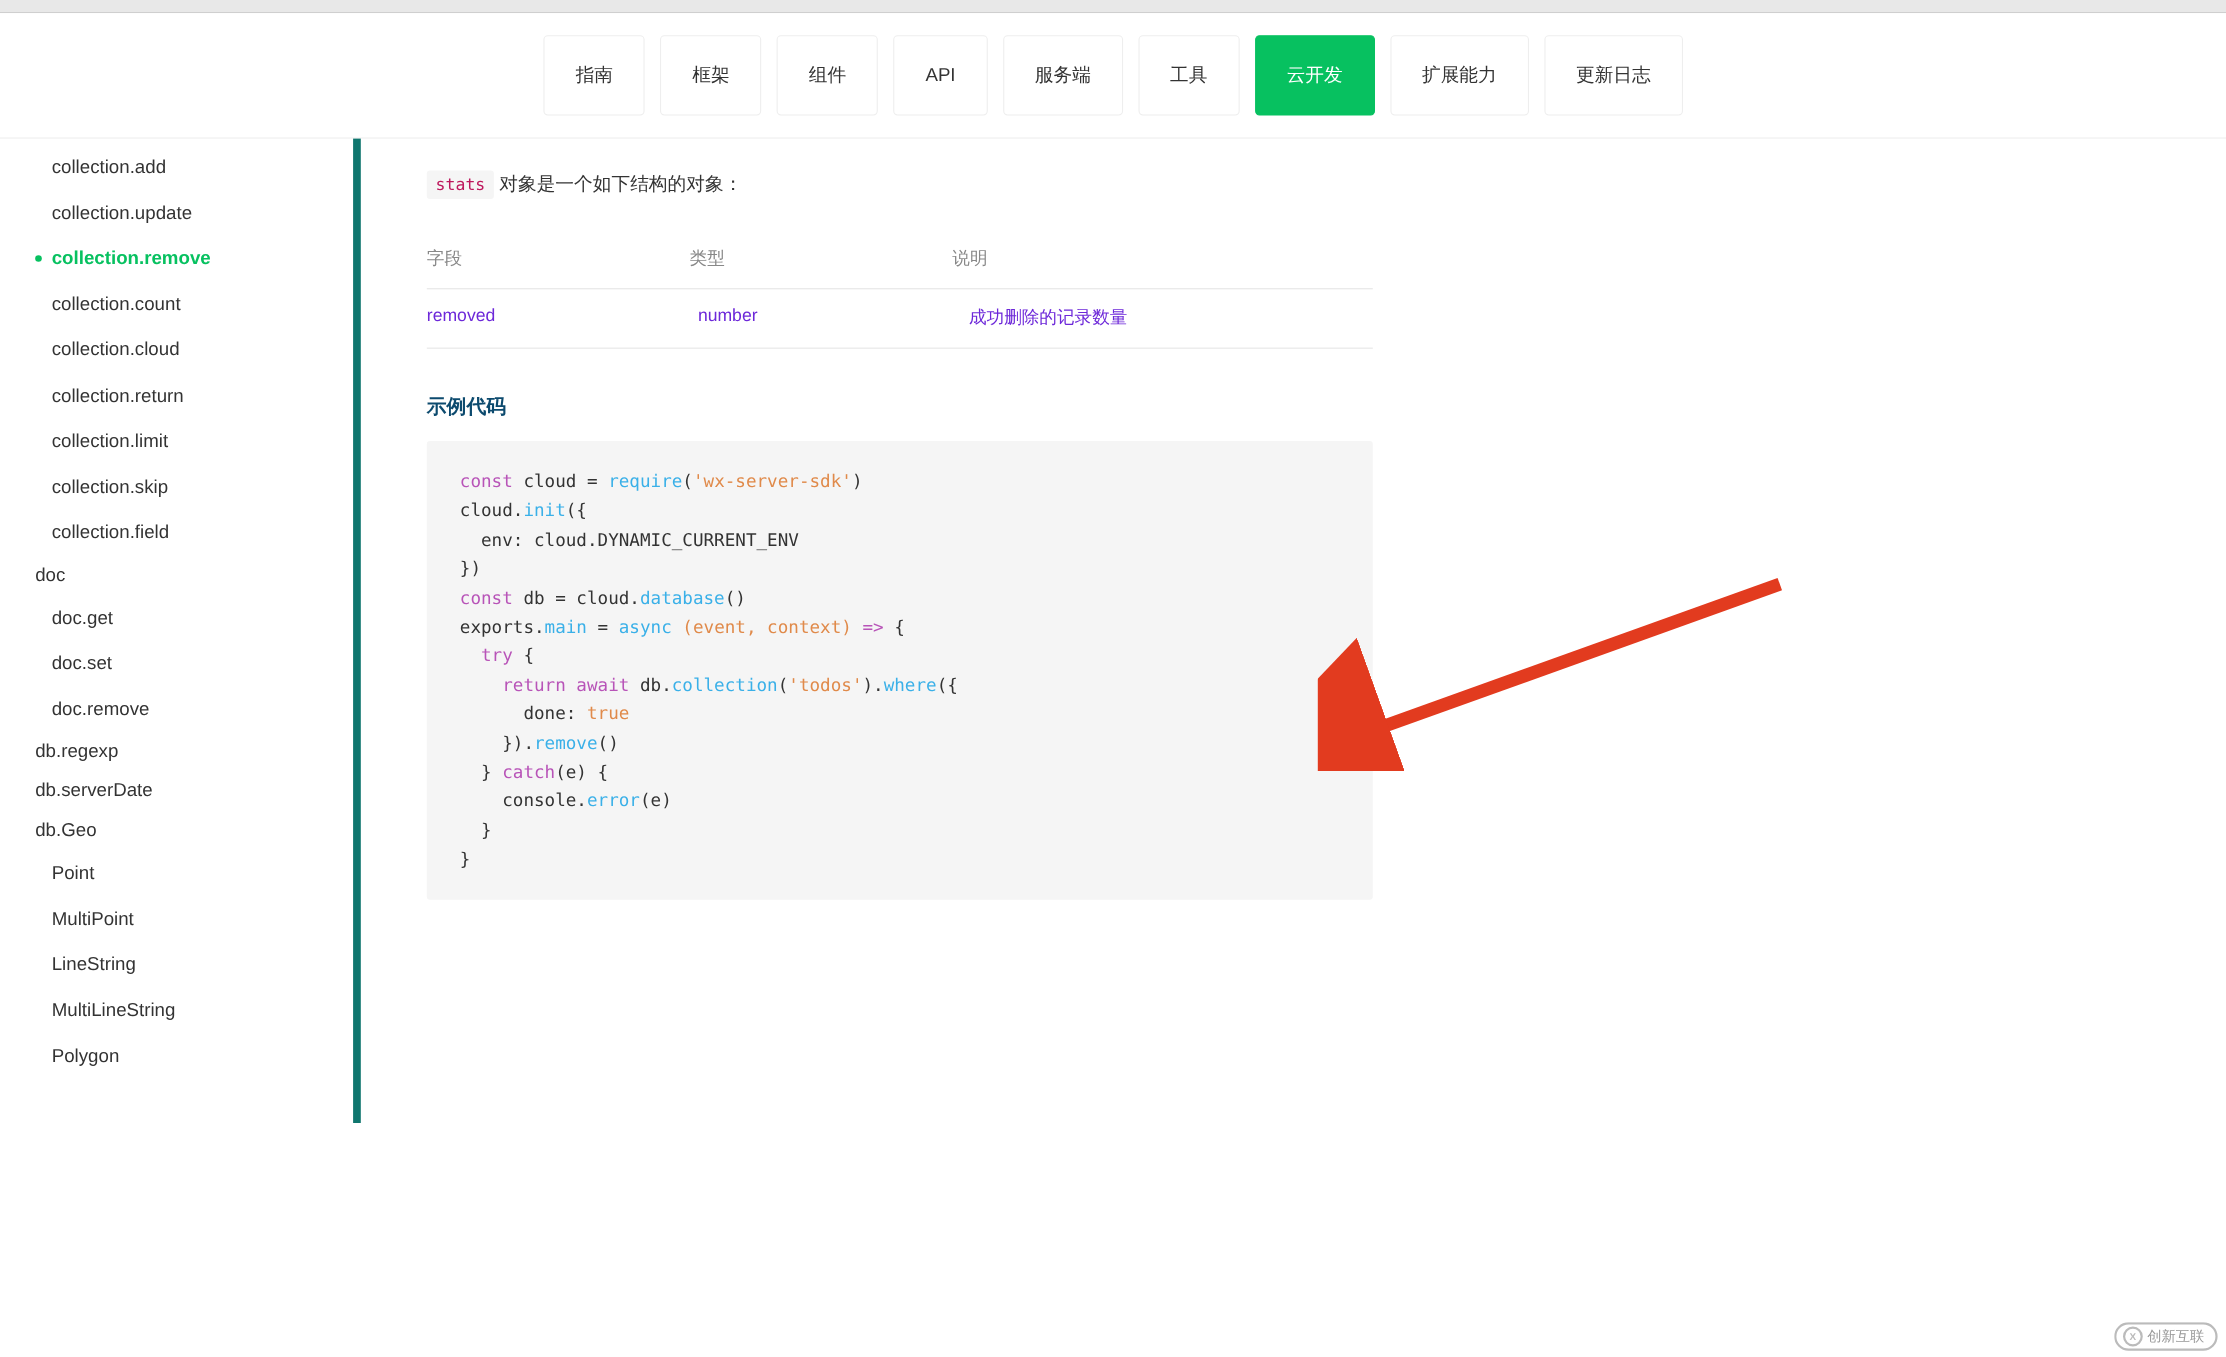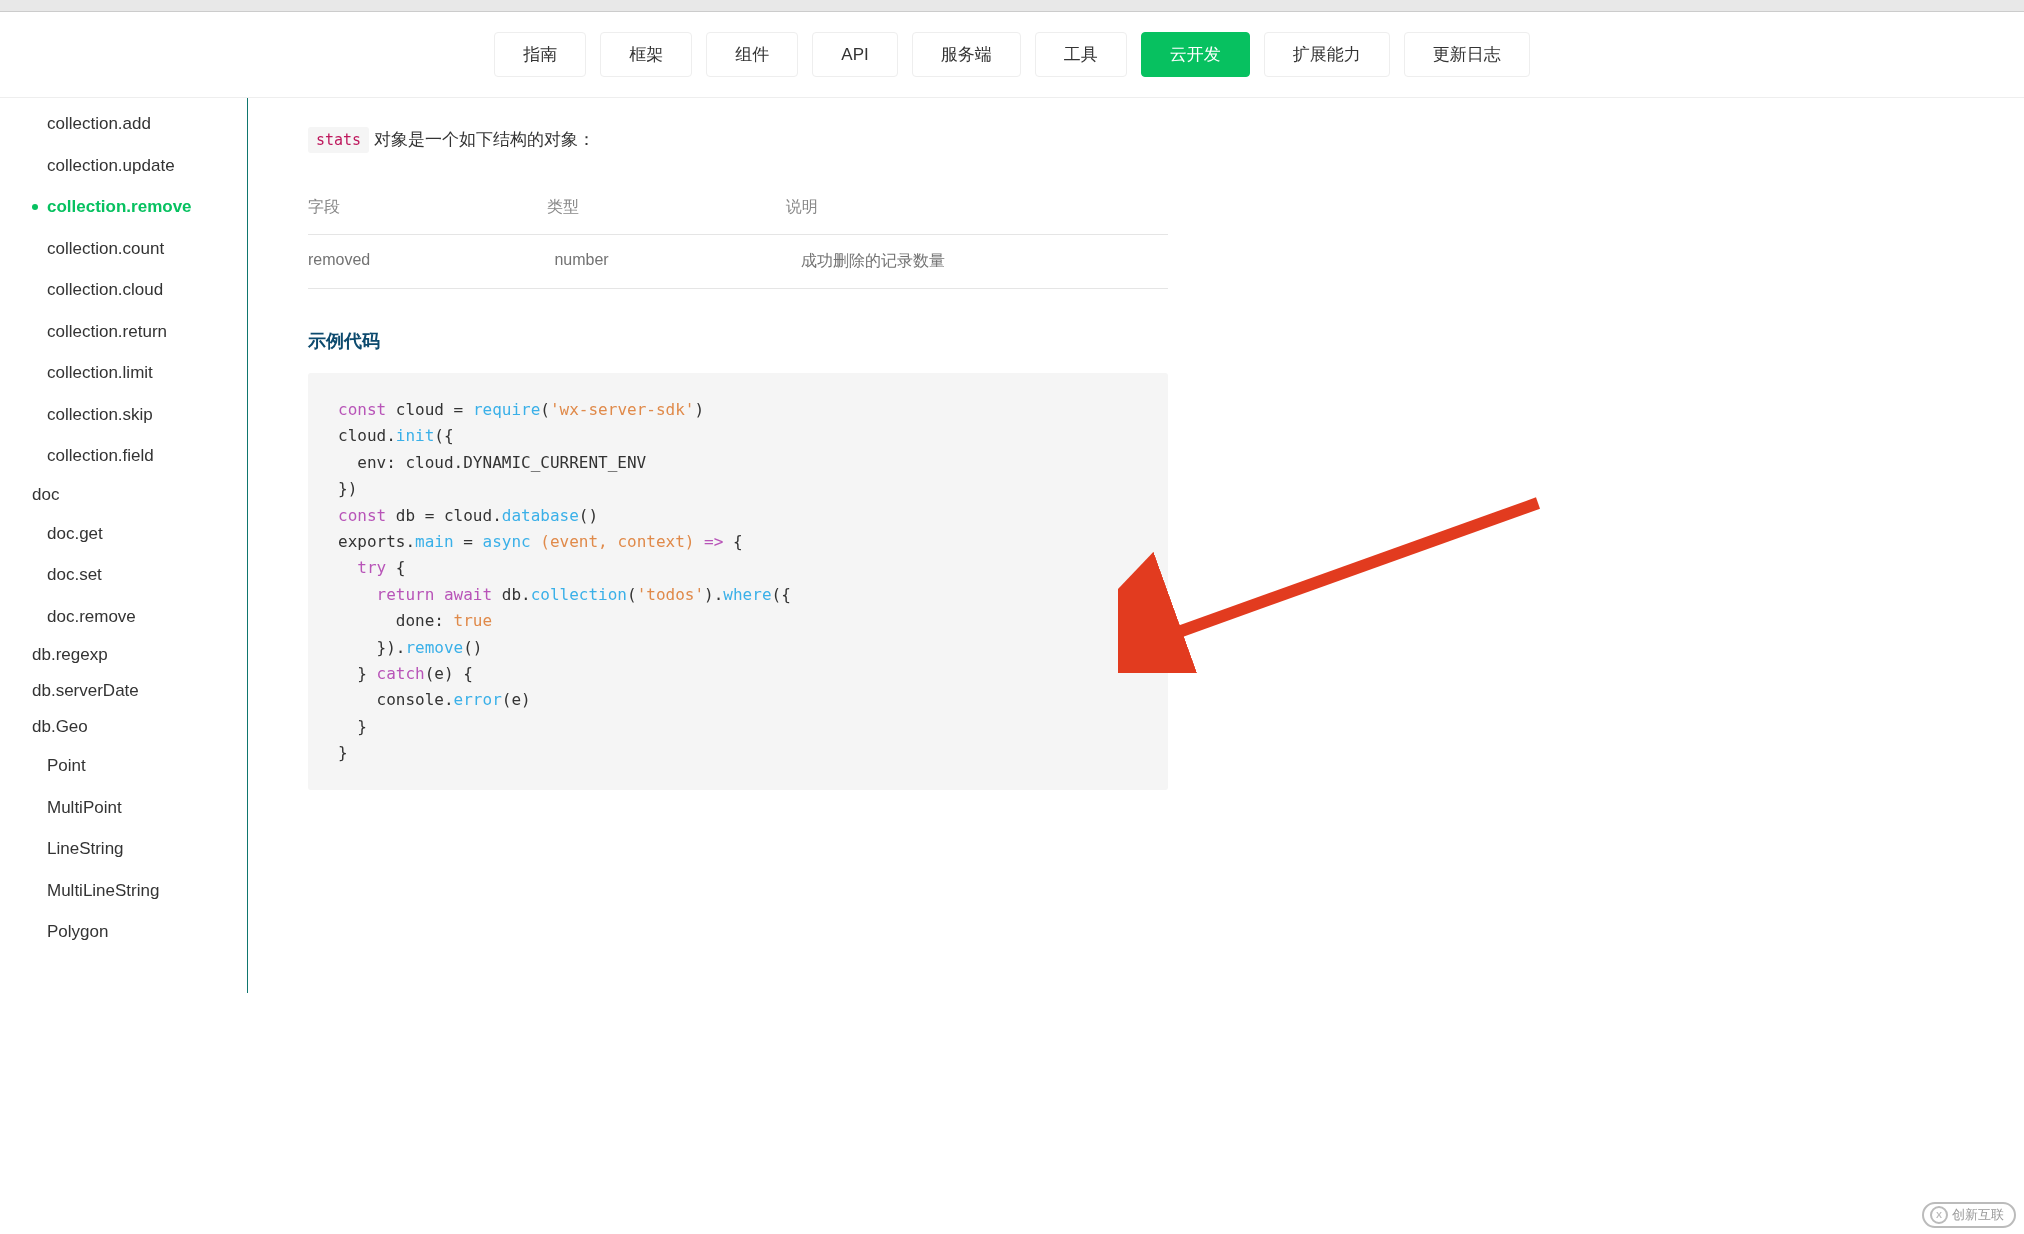--- a/index.html
+++ b/index.html
@@ -19,37 +19,37 @@
   justify-content: center;
   gap: 14px;
   padding: 20px 0;
   border-bottom: 1px solid #eee;
   background: #fff;
 }
 .nav-btn {
   background: #fff;
   border: 1px solid #eee;
   border-radius: 4px;
-  padding: 10px 28px;
+  padding: 24px 28px;
   font-size: 17px;
   color: #333;
   cursor: pointer;
 }
 .nav-btn.active {
   background: #07c160;
   color: #fff;
   border-color: #07c160;
 }
 .layout {
   display: flex;
 }
 .sidebar {
-  width: 248px;
+  width: 328px;
   padding: 0 0 40px 32px;
-  border-right: 1px solid #0f766e;
+  border-right: 7px solid #0f766e;
   font-size: 17px;
 }
 .side-top {
   font-size: 0; height: 5px;
 }
 .side-item {
   padding: 8px 12px 8px 15px;
   color: #333;
   cursor: pointer;
   line-height: 1.5;
@@ -99,21 +99,21 @@
   margin-bottom: 40px;
 }
 .t-head, .t-row {
   display: grid;
   grid-template-columns: 1fr 1fr 1.6fr;
   padding: 16px 0;
   border-bottom: 1px solid #e5e5e5;
   font-size: 16px;
 }
 .t-head { color: #888; }
-.t-row { color: #737373; gap: 17px; }
+.t-row { color: #6d28d9; gap: 17px; }
 .section-title {
   font-size: 18px;
   font-weight: 600;
   margin: 40px 0 20px 0;
   color: #0c4a6e;
 }
 .code-block {
   background: #f5f5f5;
   padding: 24px 30px;
   border-radius: 3px;

